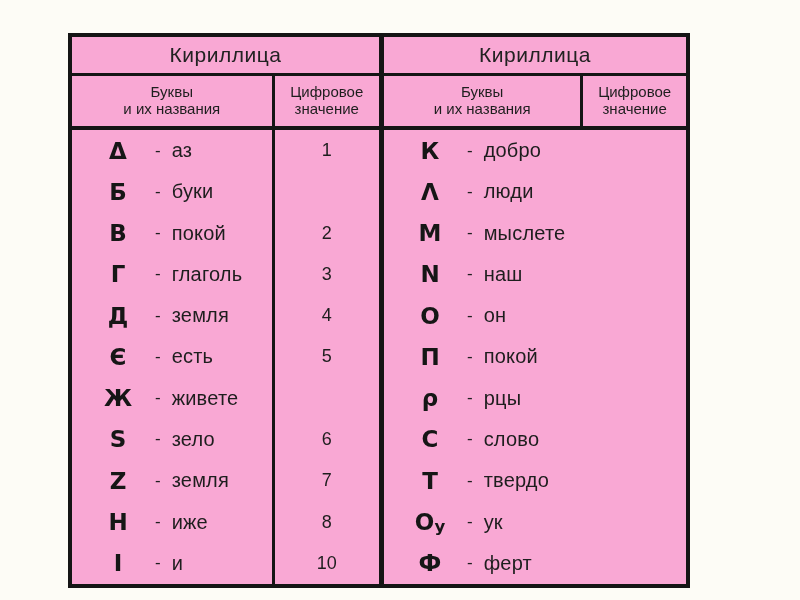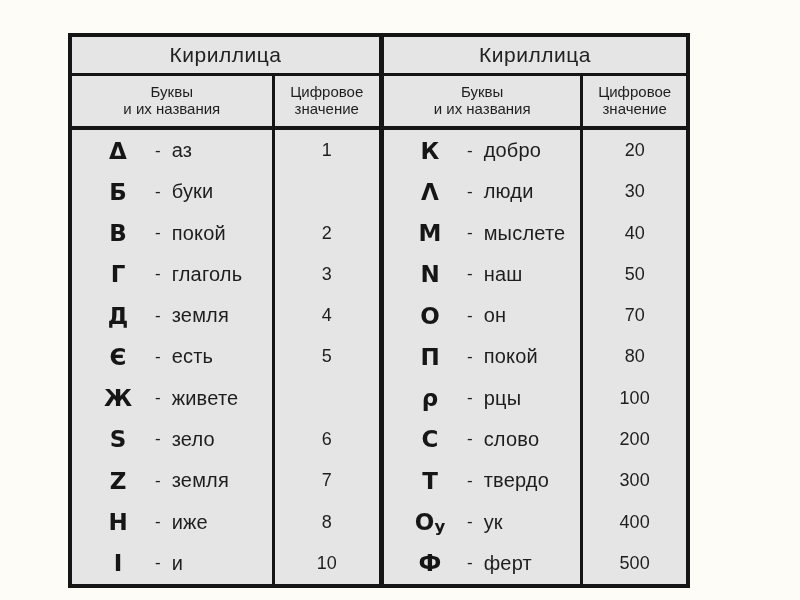--- a/index.html
+++ b/index.html
@@ -10,21 +10,21 @@
     color:#1e1e1e;
     position:relative;
     overflow:hidden;
   }
   .tables-wrap {
     position:absolute;
     left:68px; top:33px;
     width:622px; height:555px;
     display:flex;
     border:4px solid #151515;
-    background:#e5e5e5;
+    background:#f9a8d4;
   }
   .ctable {
     flex:1 1 50%;
     display:flex;
     flex-direction:column;
     min-width:0;
   }
   .ctable.right { border-left:5px solid #151515; }
 
   .title-row {
@@ -231,29 +231,16 @@
             <span class="glyph"><span class="l1">О</span><span class="l2">у</span></span>
             <span class="dash">-</span>
             <span class="lname">ук</span>
           </div>
           <div class="lrow">
             <span class="glyph"><span class="l1">Ф</span></span>
             <span class="dash">-</span>
             <span class="lname">ферт</span>
           </div>
         </div>
-      <div class="col values-col">
-          <div class="vrow">20</div>
-          <div class="vrow">30</div>
-          <div class="vrow">40</div>
-          <div class="vrow">50</div>
-          <div class="vrow">70</div>
-          <div class="vrow">80</div>
-          <div class="vrow">100</div>
-          <div class="vrow">200</div>
-          <div class="vrow">300</div>
-          <div class="vrow">400</div>
-          <div class="vrow">500</div>
-        </div>
     </div>
   </section>
 
 </div>
 
 </body></html>

